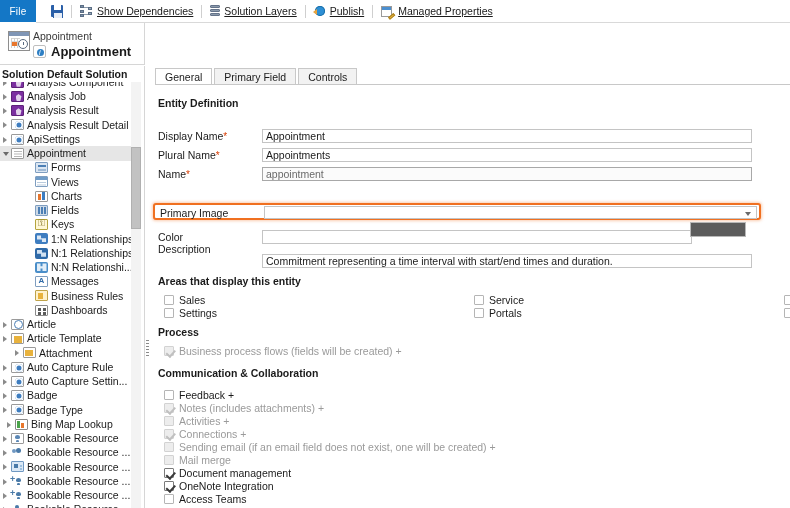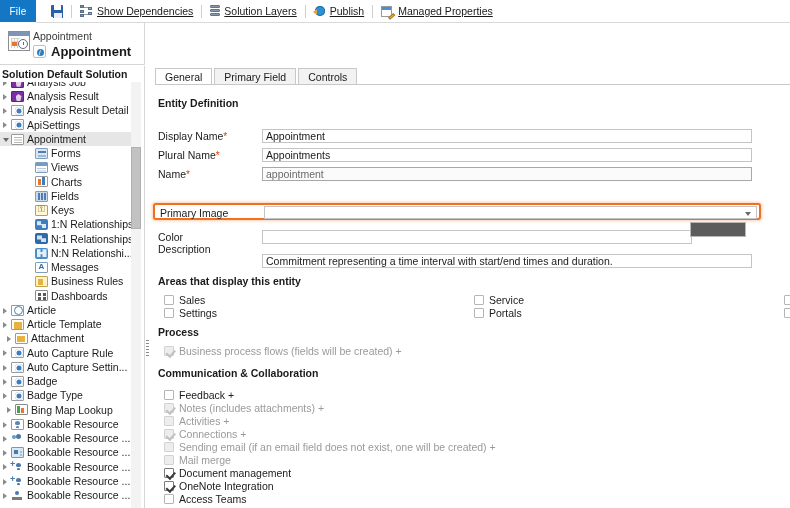--- a/index.html
+++ b/index.html
@@ -444,20 +444,25 @@
       <span class="ent-title">Appointment</span>
     </div>
   </div>
   <div class="solution-bar">Solution Default Solution</div>
 
   <div class="tree-pane">
     <div class="tree-clip" id="tree-clip">
         <div class="tree-row" style="padding-left: 0px;">
           <span class="twisty has"></span>
           <span class="t-ico ti-purple"></span>
+          <span class="t-label">Analysis Component</span>
+        </div>
+        <div class="tree-row" style="padding-left: 0px;">
+          <span class="twisty has"></span>
+          <span class="t-ico ti-purple"></span>
           <span class="t-label">Analysis Job</span>
         </div>
         <div class="tree-row" style="padding-left: 0px;">
           <span class="twisty has"></span>
           <span class="t-ico ti-purple"></span>
           <span class="t-label">Analysis Result</span>
         </div>
         <div class="tree-row" style="padding-left: 0px;">
           <span class="twisty has"></span>
           <span class="t-ico ti-gear"></span>
@@ -531,21 +536,21 @@
         <div class="tree-row" style="padding-left: 0px;">
           <span class="twisty has"></span>
           <span class="t-ico ti-article"></span>
           <span class="t-label">Article</span>
         </div>
         <div class="tree-row" style="padding-left: 0px;">
           <span class="twisty has"></span>
           <span class="t-ico ti-artmpl"></span>
           <span class="t-label">Article Template</span>
         </div>
-        <div class="tree-row" style="padding-left: 4px;">
+        <div class="tree-row" style="padding-left: 12px;">
           <span class="twisty has"></span>
           <span class="t-ico ti-attach"></span>
           <span class="t-label">Attachment</span>
         </div>
         <div class="tree-row" style="padding-left: 0px;">
           <span class="twisty has"></span>
           <span class="t-ico ti-gear"></span>
           <span class="t-label">Auto Capture Rule</span>
         </div>
         <div class="tree-row" style="padding-left: 0px;">

